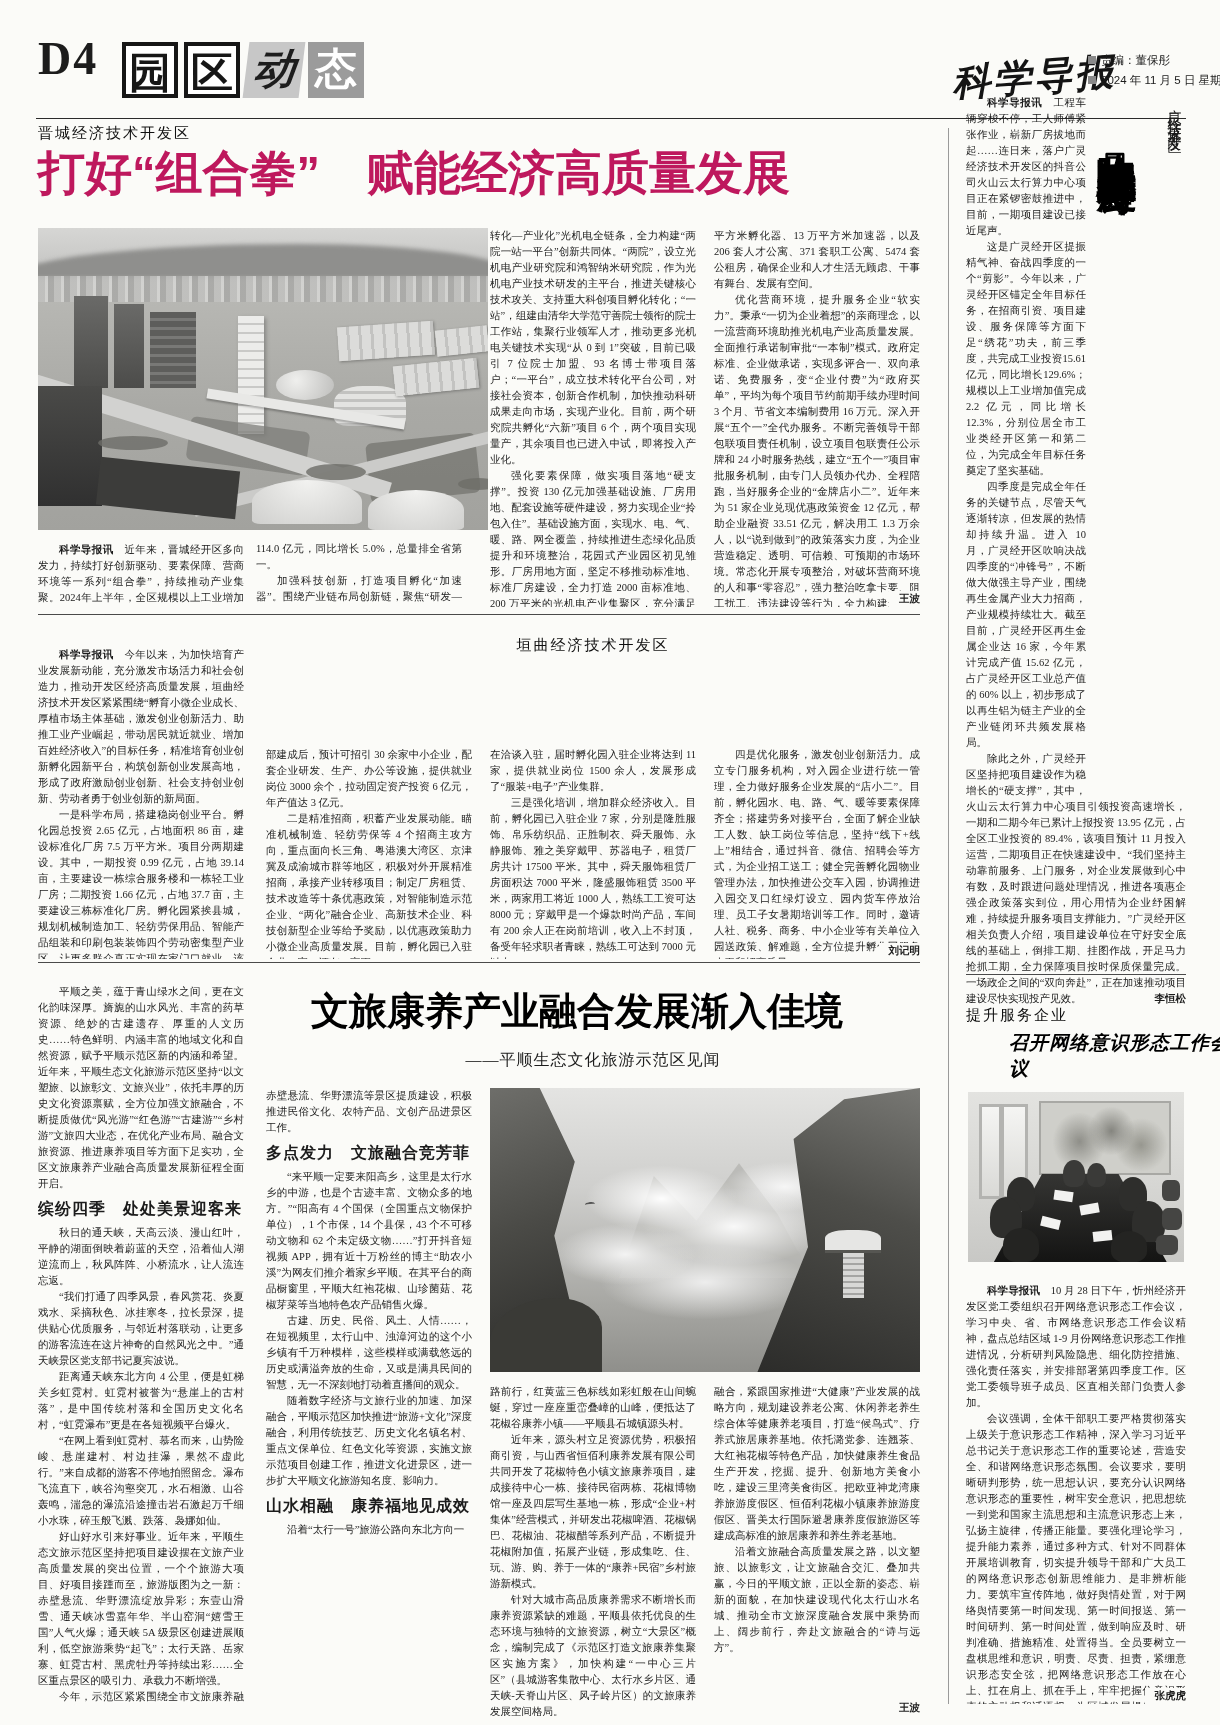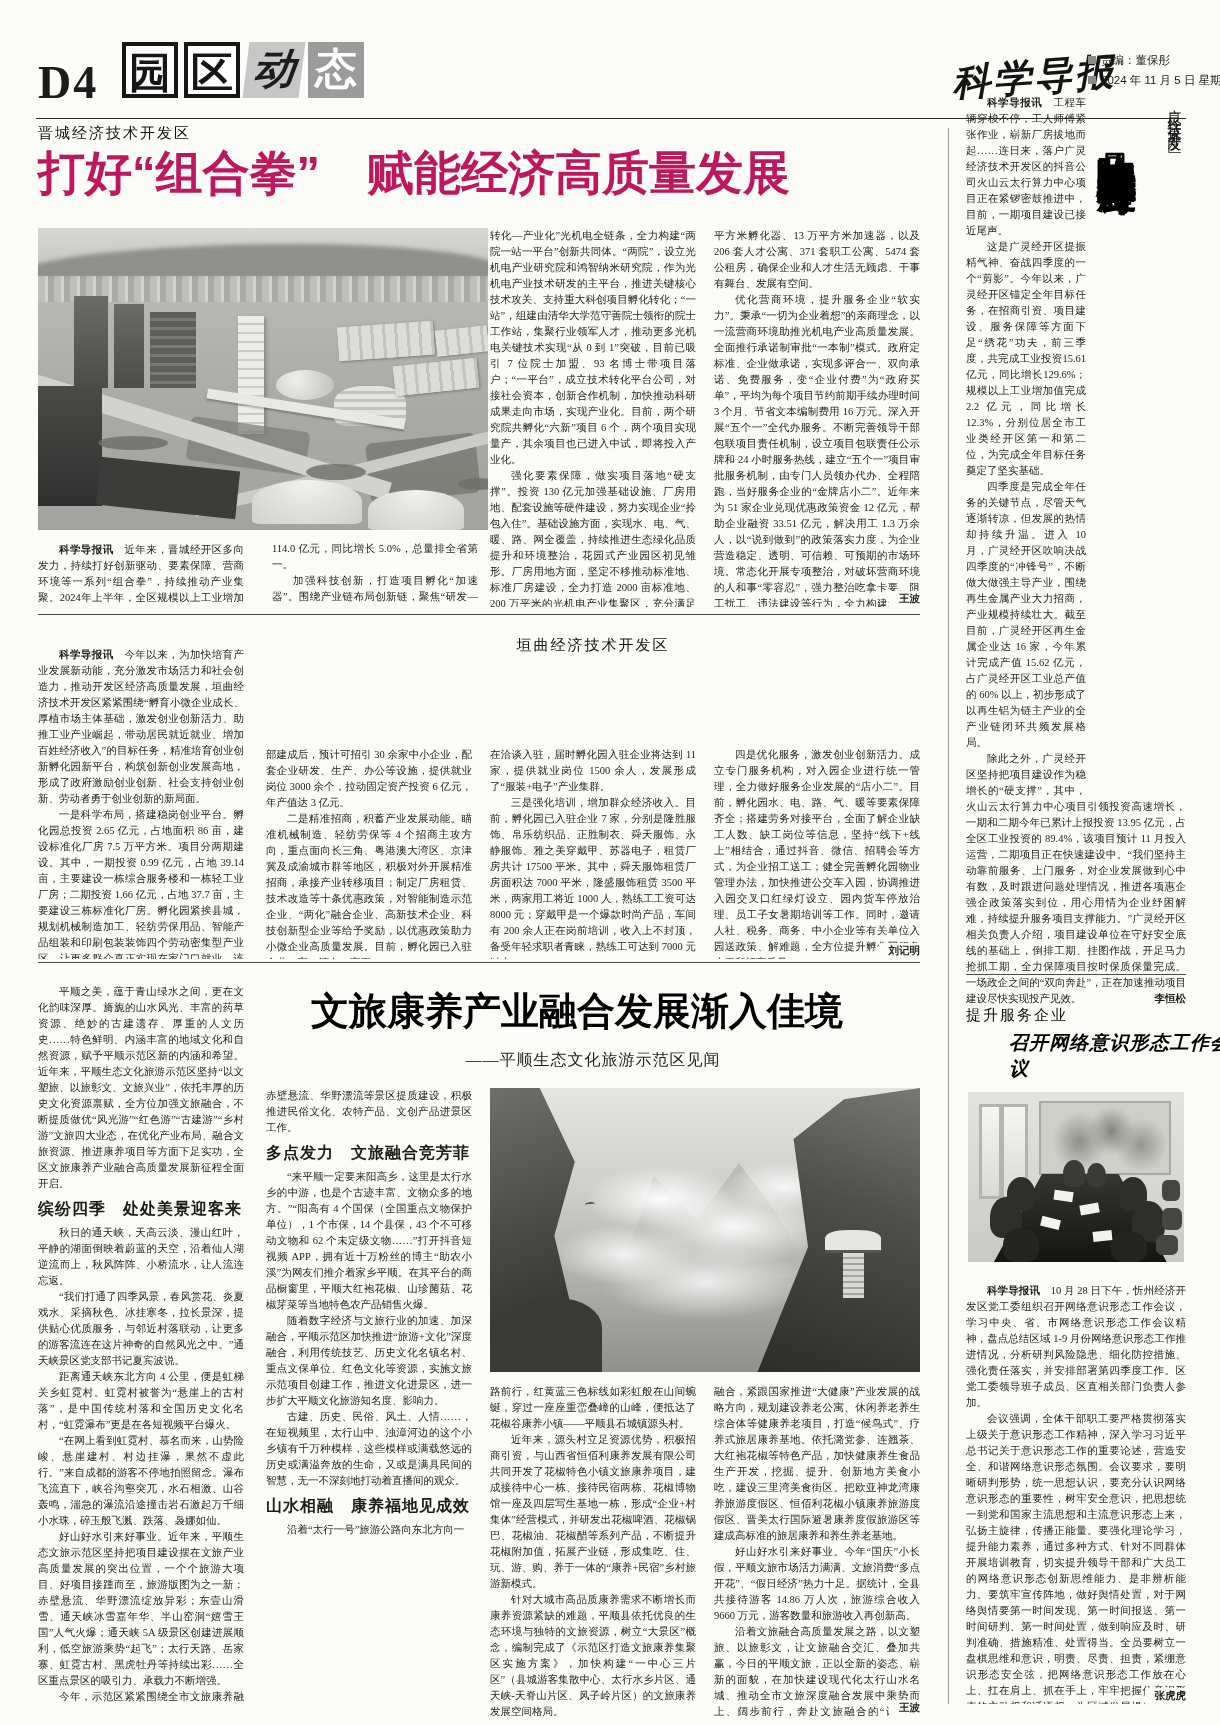--- a/index.html
+++ b/index.html
@@ -133,21 +133,21 @@
   .ph3 .chair{background:#454543;border-radius:30%;}
   .ph3 .c1{right:2%;top:52%;width:8%;height:12%;}
   .ph3 .c2{right:1%;top:68%;width:9%;height:13%;}
   .ph3 .c3{right:3%;top:84%;width:10%;height:12%;}
 </style>
 </head>
 <body>
 
 <div class="page">
 
-  <div class="abs pageno" style="left:38px;top:56px;">D4</div>
+  <div class="abs pageno" style="left:38px;top:32px;">D4</div>
   <div class="abs secbox" style="left:122px;top:42px;">
     <div class="bx outline">园</div>
     <div class="bx outline">区</div>
     <div class="bx script">动</div>
     <div class="bx inverse">态</div>
   </div>
   <div class="abs masthead" style="left:952px;top:52px;">科学导报</div>
   <div class="abs pubinfo sans" style="left:1088px;top:50px;">
     <div><span class="sq"></span><span>责编：董保彤</span></div>
     <div><span class="sq"></span><span>2024 年 11 月 5 日 星期二</span></div>
@@ -180,21 +180,21 @@
     <div class="tent te1"></div>
     <div class="tent te2"></div>
     <div class="green g1"></div>
     <div class="green g2"></div>
     <div class="green g3"></div>
   </div>
 
   <div class="col" style="left: 38px; top: 541px; width: 206px; height: 66px; position: absolute;">
       <p><span class="lead">科学导报讯　</span>近年来，晋城经开区多向发力，持续打好创新驱动、要素保障、营商环境等一系列“组合拳”，持续推动产业集聚。2024年上半年，全区规模以上工业增加值总量</p>
     </div>
-  <div class="col" style="left: 272px; top: 541px; width: 206px; height: 66px; position: absolute;">
+  <div class="col" style="left: 256px; top: 541px; width: 206px; height: 66px; position: absolute;">
       <p class="cont">114.0 亿元，同比增长 5.0%，总量排全省第一。</p>
       <p>加强科技创新，打造项目孵化“加速器”。围绕产业链布局创新链，聚焦“研发—孵化—</p>
     </div>
   <div class="col" style="left: 490px; top: 228px; width: 206px; height: 379px; position: absolute;">
       <p class="cont">转化—产业化”光机电全链条，全力构建“两院一站一平台”创新共同体。“两院”，设立光机电产业研究院和鸿智纳米研究院，作为光机电产业技术研发的主平台，推进关键核心技术攻关、支持重大科创项目孵化转化；“一站”，组建由清华大学范守善院士领衔的院士工作站，集聚行业领军人才，推动更多光机电关键技术实现“从 0 到 1”突破，目前已吸引 7 位院士加盟、93 名博士带项目落户；“一平台”，成立技术转化平台公司，对接社会资本，创新合作机制，加快推动科研成果走向市场，实现产业化。目前，两个研究院共孵化“六新”项目 6 个，两个项目实现量产，其余项目也已进入中试，即将投入产业化。</p>
       <p>强化要素保障，做实项目落地“硬支撑”。投资 130 亿元加强基础设施、厂房用地、配套设施等硬件建设，努力实现企业“拎包入住”。基础设施方面，实现水、电、气、暖、路、网全覆盖，持续推进生态绿化品质提升和环境整治，花园式产业园区初见雏形。厂房用地方面，坚定不移推动标准地、标准厂房建设，全力打造 2000 亩标准地、200 万平米的光机电产业集聚区，充分满足各类不同需求的光机电企业入驻，实现“土地等项目、厂房等企业”，为后续发展打下坚实基础。配套设施方面，已建成 5 万</p>
     </div>
   <div class="col" style="left: 714px; top: 228px; width: 206px; height: 379px; position: absolute;">
       <p class="cont">平方米孵化器、13 万平方米加速器，以及 206 套人才公寓、371 套职工公寓、5474 套公租房，确保企业和人才生活无顾虑、干事有舞台、发展有空间。</p>
       <p>优化营商环境，提升服务企业“软实力”。秉承“一切为企业着想”的亲商理念，以一流营商环境助推光机电产业高质量发展。全面推行承诺制审批“一本制”模式。政府定标准、企业做承诺，实现多评合一、双向承诺、免费服务，变“企业付费”为“政府买单”，平均为每个项目节约前期手续办理时间 3 个月、节省文本编制费用 16 万元。深入开展“五个一”全代办服务。不断完善领导干部包联项目责任机制，设立项目包联责任公示牌和 24 小时服务热线，建立“五个一”项目审批服务机制，由专门人员领办代办、全程陪跑，当好服务企业的“金牌店小二”。近年来为 51 家企业兑现优惠政策资金 12 亿元，帮助企业融资 33.51 亿元，解决用工 1.3 万余人，以“说到做到”的政策落实力度，为企业营造稳定、透明、可信赖、可预期的市场环境。常态化开展专项整治，对破坏营商环境的人和事“零容忍”，强力整治吃拿卡要、阻工扰工、违法建设等行为，全力构建亲清政商关系，为光机电产业发展营造良好环境。</p>
@@ -245,33 +245,32 @@
       <p>“我们打通了四季风景，春风赏花、炎夏戏水、采摘秋色、冰挂寒冬，拉长景深，提供贴心优质服务，与邻近村落联动，让更多的游客流连在这片神奇的自然风光之中。”通天峡景区党支部书记夏宾波说。</p>
       <p>距离通天峡东北方向 4 公里，便是虹梯关乡虹霓村。虹霓村被誉为“悬崖上的古村落”，是中国传统村落和全国历史文化名村，“虹霓瀑布”更是在各短视频平台爆火。</p>
       <p>“在网上看到虹霓村、慕名而来，山势险峻、悬崖建村、村边挂瀑，果然不虚此行。”来自成都的游客不停地拍照留念。瀑布飞流直下，峡谷沟壑突兀，水石相激、山谷轰鸣，湍急的瀑流沿途撞击岩石激起万千细小水珠，碎玉般飞溅、跌落、袅娜如仙。</p>
       <p>好山好水引来好事业。近年来，平顺生态文旅示范区坚持把项目建设摆在文旅产业高质量发展的突出位置，一个个旅游大项目、好项目接踵而至，旅游版图为之一新：赤壁悬流、华野漂流绽放异彩；东壹山滑雪、通天峡冰雪嘉年华、半山窑洞“嬉雪王国”人气火爆；通天峡 5A 级景区创建进展顺利，低空旅游乘势“起飞”；太行天路、岳家寨、虹霓古村、黑虎牡丹等持续出彩……全区重点景区的吸引力、承载力不断增强。</p>
       <p>今年，示范区紧紧围绕全市文旅康养融合发展“151995”项目行动计划，在打造“中国太行风光揽胜处”方面，按照太行风光游览景点的设计和规划，在太行天路、通天峡、神龙湾、张家凹和风泽岭等地，推出风光揽胜观光点和打卡地。下一步，将加快欧亚神龙湾、天脊山、</p>
     </div>
   <div class="col" style="left: 266px; top: 1088px; width: 206px; height: 628px; position: absolute;">
       <p class="cont">赤壁悬流、华野漂流等景区提质建设，积极推进民俗文化、农特产品、文创产品进景区工作。</p>
       <p class="subhead">多点发力　文旅融合竞芳菲</p>
       <p>“来平顺一定要来阳高乡，这里是太行水乡的中游，也是个古迹丰富、文物众多的地方。”“阳高有 4 个国保（全国重点文物保护单位），1 个市保，14 个县保，43 个不可移动文物和 62 个未定级文物……”打开抖音短视频 APP，拥有近十万粉丝的博主“助农小溪”为网友们推介着家乡平顺。在其平台的商品橱窗里，平顺大红袍花椒、山珍菌菇、花椒芽菜等当地特色农产品销售火爆。</p>
+      <p>古建、历史、民俗、风土、人情……，在短视频里，太行山中、浊漳河边的这个小乡镇有千万种模样，这些模样或满载悠远的历史或满溢奔放的生命，又或是满具民间的智慧，无一不深刻地打动着直播间的观众。</p>
       <p>随着数字经济与文旅行业的加速、加深融合，平顺示范区加快推进“旅游+文化”深度融合，利用传统技艺、历史文化名镇名村、重点文保单位、红色文化等资源，实施文旅示范项目创建工作，推进文化进景区，进一步扩大平顺文化旅游知名度、影响力。</p>
-      <p>古建、历史、民俗、风土、人情……，在短视频里，太行山中、浊漳河边的这个小乡镇有千万种模样，这些模样或满载悠远的历史或满溢奔放的生命，又或是满具民间的智慧，无一不深刻地打动着直播间的观众。</p>
       <p class="subhead">山水相融　康养福地见成效</p>
       <p>沿着“太行一号”旅游公路向东北方向一</p>
     </div>
   <div class="col" style="left: 490px; top: 1384px; width: 206px; height: 332px; position: absolute;">
       <p class="cont">路前行，红黄蓝三色标线如彩虹般在山间蜿蜒，穿过一座座重峦叠嶂的山峰，便抵达了花椒谷康养小镇——平顺县石城镇源头村。</p>
       <p>近年来，源头村立足资源优势，积极招商引资，与山西省恒佰利康养发展有限公司共同开发了花椒特色小镇文旅康养项目，建成接待中心一栋、接待民宿两栋、花椒博物馆一座及四层写生基地一栋，形成“企业+村集体”经营模式，并研发出花椒啤酒、花椒锅巴、花椒油、花椒醋等系列产品，不断提升花椒附加值，拓展产业链，形成集吃、住、玩、游、购、养于一体的“康养+民宿”乡村旅游新模式。</p>
       <p>针对大城市高品质康养需求不断增长而康养资源紧缺的难题，平顺县依托优良的生态环境与独特的文旅资源，树立“大景区”概念，编制完成了《示范区打造文旅康养集聚区实施方案》，加快构建“一中心三片区”（县城游客集散中心、太行水乡片区、通天峡-天脊山片区、风子岭片区）的文旅康养发展空间格局。</p>
     </div>
   <div class="col" style="left: 714px; top: 1384px; width: 206px; height: 332px; position: absolute;">
       <p class="cont">融合，紧跟国家推进“大健康”产业发展的战略方向，规划建设养老公寓、休闲养老养生综合体等健康养老项目，打造“候鸟式”、疗养式旅居康养基地。依托潞党参、连翘茶、大红袍花椒等特色产品，加快健康养生食品生产开发，挖掘、提升、创新地方美食小吃，建设三里湾美食街区。把欧亚神龙湾康养旅游度假区、恒佰利花椒小镇康养旅游度假区、晋美太行国际避暑康养度假旅游区等建成高标准的旅居康养和养生养老基地。</p>
-      <p>好山好水引来好事业。今年“国庆”小长假，平顺文旅市场活力满满、文旅消费“多点开花”、“假日经济”热力十足。据统计，全县共接待游客 14.86 万人次，旅游综合收入 9660 万元，游客数量和旅游收入再创新高。</p>
       <p>沿着文旅融合高质量发展之路，以文塑旅、以旅彰文，让文旅融合交汇、叠加共赢，今日的平顺文旅，正以全新的姿态、崭新的面貌，在加快建设现代化太行山水名城、推动全市文旅深度融合发展中乘势而上、阔步前行，奔赴文旅融合的“诗与远方”。</p>
       <span class="sig">王波</span>
     </div>
 
   <div class="gl-wrap" style="position: absolute;">
     <div class="gl-float">
       <div class="gl-kicker">广灵经济技术开发区</div>
       <div class="gl-head">吹响决战决胜四季度『冲锋号』</div>
     </div>
     <div class="gl-body" style="position: relative;">

